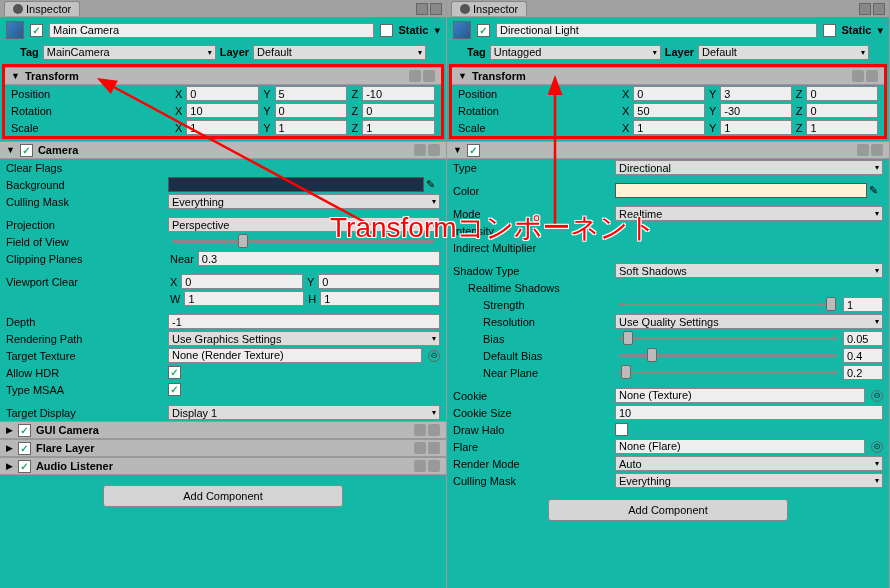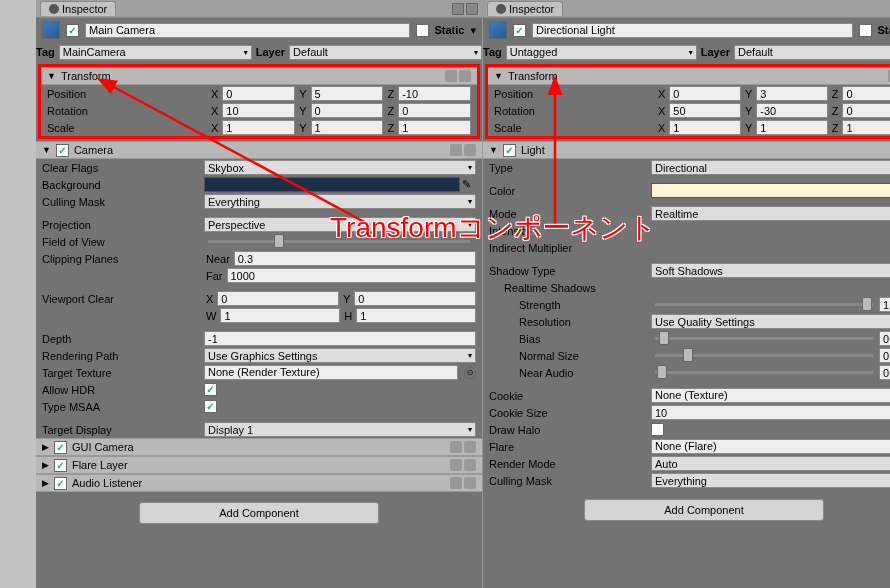--- a/index.html
+++ b/index.html
@@ -10,23 +10,22 @@
     width: 890px;
     height: 588px;
     overflow: hidden;
     position: relative;
     color: #000;
   }
   .panel {
     position: absolute;
     top: 0;
     height: 588px;
-    background: #737373;
+    background: #14b8a6;
     border-right: 1px solid #999;
-    margin-left: 36px;
   }
   .panel-left { left: 0; width: 447px; }
   .panel-right { left: 447px; width: 443px; }
   .tab-header {
     height: 18px;
     background: #a0a0a0;
     display: flex;
     align-items: center;
     padding: 0 4px;
     border-bottom: 1px solid #888;
@@ -86,21 +85,21 @@
     flex: 1;
     height: 15px;
     background: #eee;
     border: 1px solid #888;
     padding: 0 3px;
     font-size: 11px;
   }
   .tag-row {
     display: flex;
     align-items: center;
-    padding: 2px 0;
+    padding: 2px 20px;
     gap: 4px;
     height: 20px;
   }
   .label { font-size: 11px; font-weight: bold; }
   .dropdown {
     flex: 1;
     height: 15px;
     background: #ddd;
     border: 1px solid #888;
     padding: 0 3px;
@@ -114,21 +113,21 @@
     display: flex;
     align-items: center;
     background: #b8b8b8;
     padding: 2px 6px;
     gap: 5px;
     border-top: 1px solid #999;
     border-bottom: 1px solid #999;
     height: 18px;
   }
   .foldout { font-size: 9px; }
-  .comp-title { font-weight: normal; font-size: 11px; flex: 1; }
+  .comp-title { font-weight: bold; font-size: 11px; flex: 1; }
   .comp-icons { display: flex; gap: 2px; margin-left: auto; }
   .help-icon, .gear-icon {
     width: 12px; height: 12px;
     background: #999;
     border-radius: 2px;
   }
   .transform-box {
     border: 3px solid red;
     margin: 2px;
   }
@@ -312,23 +311,20 @@
     <span class="foldout">▼</span>
     <span class="checkbox checked"></span>
     <span class="comp-title">Camera</span>
     <div class="comp-icons">
         <span class="help-icon"></span>
         <span class="gear-icon"></span>
       </div>
   </div>
   <div class="prop-row">
       <span class="prop-label">Clear Flags</span>
-      <div class="dropdown">
-        <span>Skybox</span>
-      </div>
     </div>
   <div class="prop-row">
       <span class="prop-label">Background</span>
       <div class="color-field bg-dark"></div>
       <span class="eyedrop">✎</span>
     </div>
   <div class="prop-row">
       <span class="prop-label">Culling Mask</span>
       <div class="dropdown">
         <span>Everything</span>
@@ -344,25 +340,20 @@
   <div class="slider-row">
       <span class="prop-label">Field of View</span>
       <div class="slider">
         <div class="slider-thumb" style="left:25%"></div>
       </div>
     </div>
   <div class="prop-row">
       <span class="prop-label">Clipping Planes</span>
       <span class="axis-label">Near</span>
       <input class="wide-input" value="0.3" style="">
-    </div>
-  <div class="prop-row">
-      <span class="prop-label"></span>
-      <span class="axis-label">Far</span>
-      <input class="wide-input" value="1000" style="">
     </div>
   <div class="spacer"></div>
   <div class="prop-row">
       <span class="prop-label">Viewport Clear</span>
       <span class="axis-label">X</span>
       <input class="num-input" value="0" style="">
       <span class="axis-label">Y</span>
       <input class="num-input" value="0" style="">
     </div>
   <div class="prop-row">
@@ -501,21 +492,20 @@
       <span class="axis-label">Y</span>
         <input class="num-input" value="1" style="">
       <span class="axis-label">Z</span>
         <input class="num-input" value="1" style="">
     </div>
   </div>
 
   <div class="component-header">
     <span class="foldout">▼</span>
     <span class="checkbox checked"></span>
-    <span class="comp-title">Light</span>
     <div class="comp-icons">
         <span class="help-icon"></span>
         <span class="gear-icon"></span>
       </div>
   </div>
   <div class="prop-row">
       <span class="prop-label">Type</span>
       <div class="dropdown">
         <span>Directional</span>
       </div>
@@ -563,28 +553,28 @@
       </div>
     </div>
   <div class="slider-row">
       <span class="prop-label prop-label-indent2">Bias</span>
       <div class="slider">
         <div class="slider-thumb" style="left:2%"></div>
       </div>
       <input class="small-num" value="0.05" style="">
     </div>
   <div class="slider-row">
-      <span class="prop-label prop-label-indent2">Normal Size</span>
+      <span class="prop-label prop-label-indent2">Default Bias</span>
       <div class="slider">
         <div class="slider-thumb" style="left:13%"></div>
       </div>
       <input class="small-num" value="0.4" style="">
     </div>
   <div class="slider-row">
-      <span class="prop-label prop-label-indent2">Near Audio</span>
+      <span class="prop-label prop-label-indent2">Near Plane</span>
       <div class="slider">
         <div class="slider-thumb" style="left:1%"></div>
       </div>
       <input class="small-num" value="0.2" style="">
     </div>
   <div class="spacer"></div>
   <div class="prop-row">
       <span class="prop-label">Cookie</span>
       <div class="wide-input"><span>None (Texture)</span></div>
       <span class="circle-dot">⊙</span>

